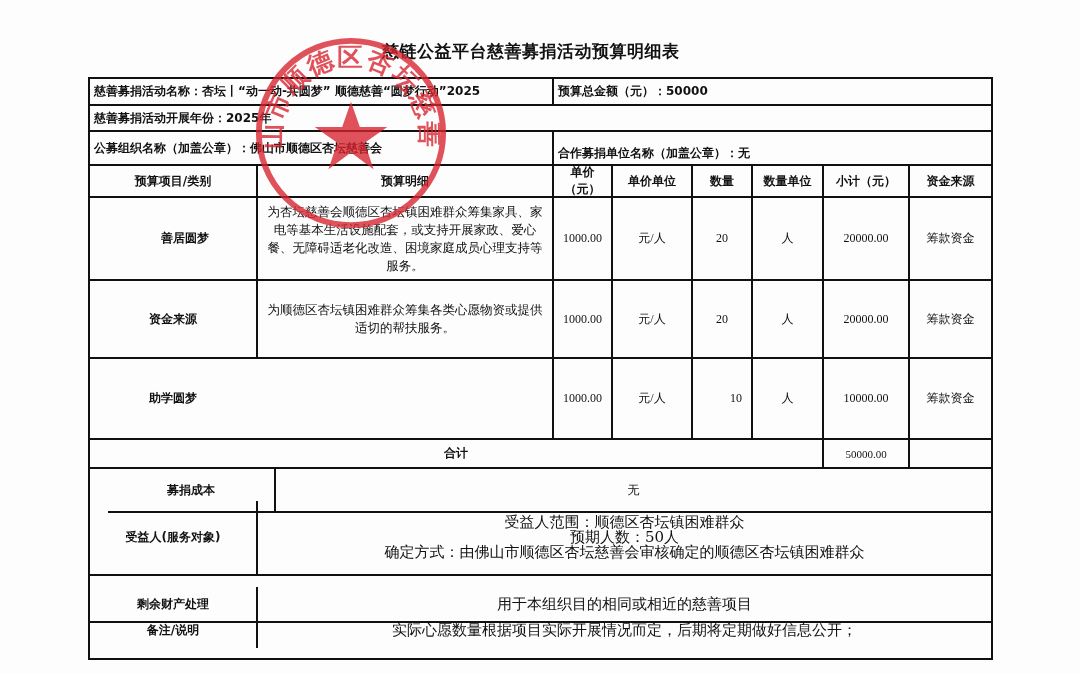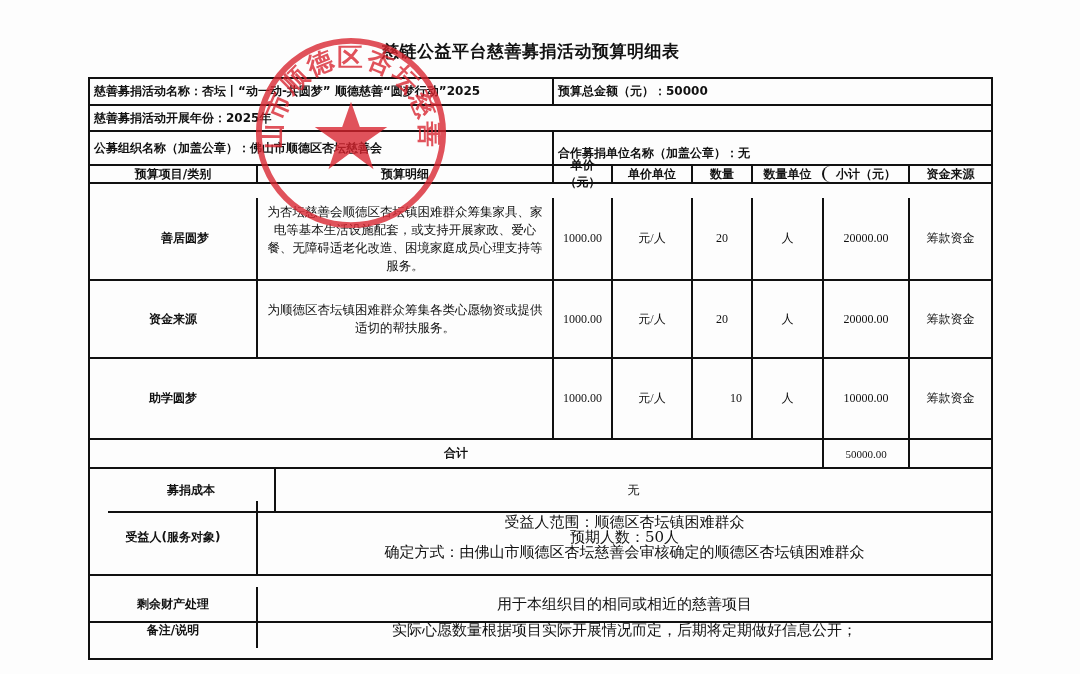--- a/index.html
+++ b/index.html
@@ -49,28 +49,28 @@
 
   <div class="row" style="top:27px;height:26px;">
     <div class="cell left bold" style="left:0;right:0;">慈善募捐活动开展年份：2025年</div>
   </div>
 
   <div class="row" style="top:53px;height:34px;">
     <div class="cell left bold" style="left:0;width:462px;">公募组织名称（加盖公章）：佛山市顺德区杏坛慈善会</div>
     <div class="cell left bold bl" style="left:462px;right:0;padding-top:10px;">合作募捐单位名称（加盖公章）：无</div>
   </div>
 
-  <div class="row" style="top:87px;height:18px;padding-left:32px;">
+  <div class="row" style="top:87px;height:32px;padding-left:32px;">
     <div class="cell bold" style="left:0;width:166px;">预算项目/类别</div>
     <div class="cell bold bl" style="left:166px;width:296px;">预算明细</div>
     <div class="cell bold bl" style="left:462px;width:59px;">单价（元）</div>
     <div class="cell bold bl" style="left:521px;width:80px;">单价单位</div>
     <div class="cell bold bl" style="left:601px;width:60px;">数量</div>
     <div class="cell bold bl" style="left:661px;width:71px;">数量单位</div>
-    <div class="cell bold bl" style="left:732px;width:86px;border-radius:12px;">小计（元）</div>
+    <div class="cell bold bl" style="left:732px;width:86px;">小计（元）</div>
     <div class="cell bold bl" style="left:818px;right:0;">资金来源</div>
   </div>
 
   <div class="row" style="top:119px;height:83px;">
     <div class="cell bold" style="left:12px;width:166px;">善居圆梦</div>
     <div class="cell desc bl" style="left:166px;width:296px;">为杏坛慈善会顺德区杏坛镇困难群众筹集家具、家电等基本生活设施配套，或支持开展家政、爱心餐、无障碍适老化改造、困境家庭成员心理支持等服务。</div>
     <div class="cell serif bl" style="left:462px;width:59px;">1000.00</div>
     <div class="cell serif bl" style="left:521px;width:80px;">元/人</div>
     <div class="cell serif bl" style="left:601px;width:60px;">20</div>
     <div class="cell serif bl" style="left:661px;width:71px;">人</div>

